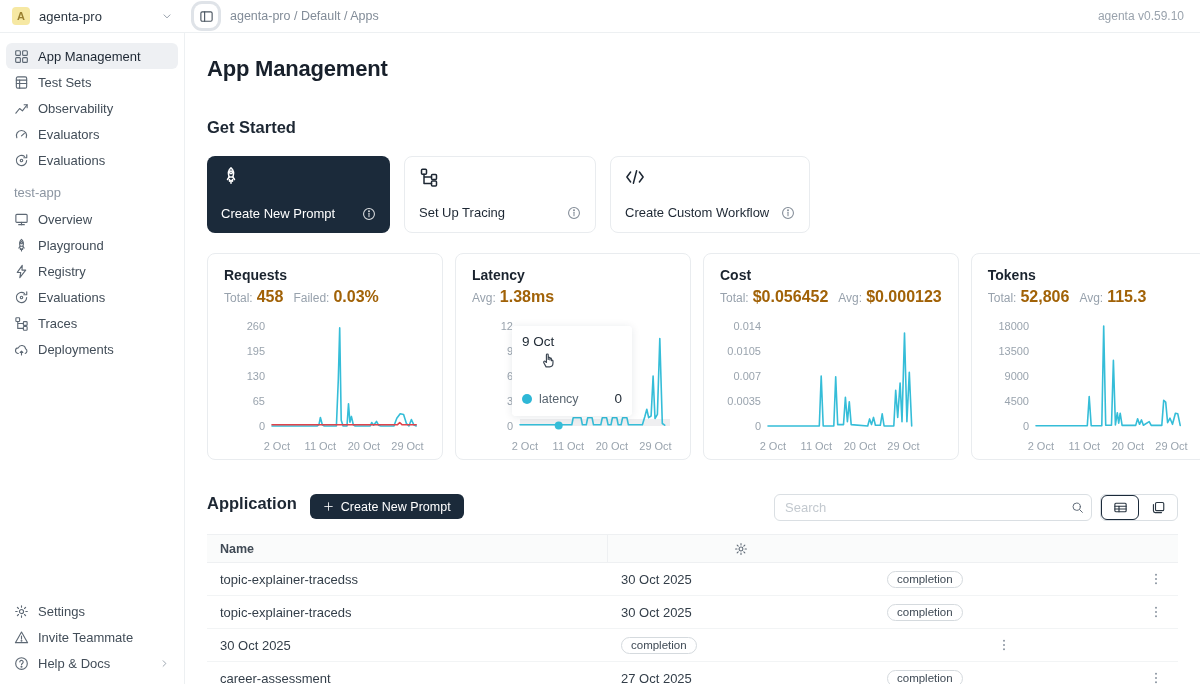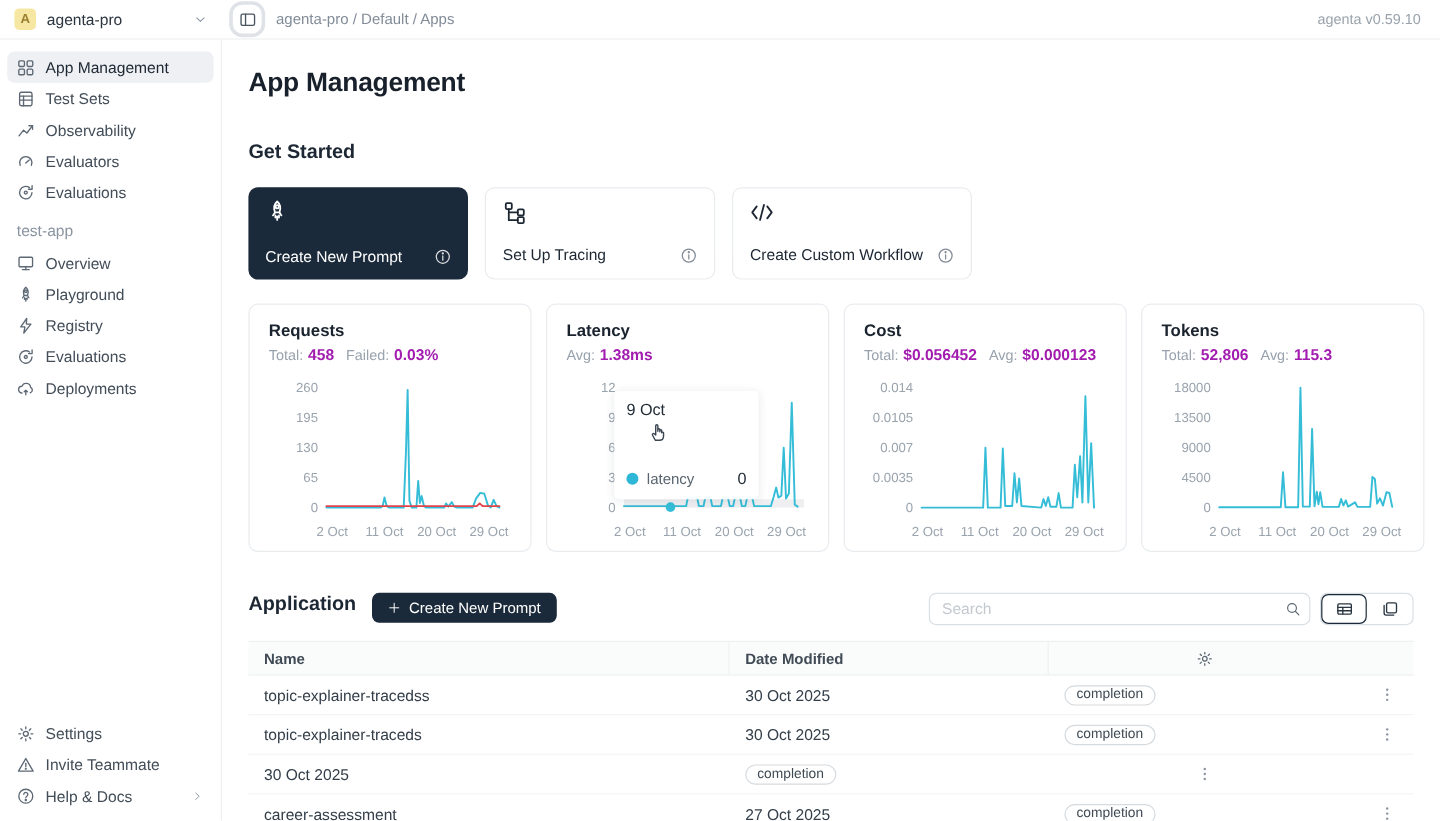--- a/index.html
+++ b/index.html
@@ -47,21 +47,21 @@
   .gs-light { background:#fff; border:1px solid #e9ecef; color:#1d2733; }
   .gs-light .info { color:#6b7683; }
   .gs-light:nth-child(2) { width:192px; }
   .gs-light:nth-child(3) { width:200px; }
 
   
   .stats-row { display:flex; gap:12px; margin-top:20px; }
   .stat-card { flex:1; height:207px; border:1px solid #e9ecef; border-radius:8px; padding:13px 16px 8px; position:relative; }
   .stat-title { font-size:14px; font-weight:700; color:#1a232e; }
   .stat-metrics { margin-top:5px; font-size:12px; color:#98a2ad; display:flex; gap:10px; }
-  .stat-metrics b { color:#a21caf; font-weight:700; margin-left:4px; font-size:13px; }
+  .stat-metrics b { color:#a16207; font-weight:700; margin-left:4px; font-size:16px; }
   .chart-svg { display:block; margin-top:8px; }
   .tick-label { font-size:11px; fill:#9aa4ae; }
 
   
   .tooltip { position:absolute; left:56px; top:72px; width:120px; height:90px; background:rgba(255,255,255,0.93); border-radius:4px; box-shadow:0 1px 8px rgba(23,35,61,0.10); padding:8px 10px; z-index:3; }
   .tooltip-title { font-size:13.5px; color:#232d38; }
   .tooltip-row { position:absolute; left:10px; right:10px; bottom:10px; display:flex; align-items:center; gap:7px; }
   .tooltip-dot { width:10px; height:10px; border-radius:50%; background:#2eb7d6; }
   .tooltip-series { font-size:12.5px; color:#58646f; }
   .tooltip-val { margin-left:auto; font-size:13.5px; color:#232d38; }
@@ -213,20 +213,31 @@
               <path d="M13.5,8 a5.5,5.5 0 1 1 -2.2,-4.4"></path>
               <polyline points="13.6,1.8 13.6,5 10.4,5"></polyline>
               <circle cx="8" cy="8" r="1.3"></circle>
             </svg>
           </span>
           <span>Evaluations</span>
         </div>
         <div class="side-item">
           <span class="icn">
             <svg viewBox="0 0 16 16">
+              <rect x="2" y="1.8" width="4" height="4" rx="0.8"></rect>
+              <rect x="10" y="6" width="4" height="4" rx="0.8"></rect>
+              <rect x="10" y="11.2" width="4" height="4" rx="0.8"></rect>
+              <path d="M4,5.8 V8 H10 M4,8 V13.2 H10"></path>
+            </svg>
+          </span>
+          <span>Traces</span>
+        </div>
+        <div class="side-item">
+          <span class="icn">
+            <svg viewBox="0 0 16 16">
               <path d="M4.6,12.3 a3,3 0 0 1 0,-6 a4,4 0 0 1 7.7,0.9 a2.7,2.7 0 0 1 -0.4,5"></path>
               <path d="M8,13.8 V9.8 M8,9.8 L6.6,11.2 M8,9.8 L9.4,11.2"></path>
             </svg>
           </span>
           <span>Deployments</span>
         </div>
       </div>
     <div class="side-bottom" id="side-bottom">
         <div class="side-item">
           <span class="icn">
@@ -467,21 +478,20 @@
                 </svg>
               </span>
           </button>
         </div>
       </div>
     </div>
 
     <div class="app-table">
       <div class="t-head" id="t-head">
           <div class="cell">Name</div>
-          <div class="cell">Date Modified</div>
           <div class="cell">
             <span class="icn">
               <svg viewBox="0 0 16 16">
                 <circle cx="8" cy="8" r="2.2"></circle>
                 <path d="M8,1.8 V3.4 M8,12.6 V14.2 M1.8,8 H3.4 M12.6,8 H14.2 M3.6,3.6 L4.8,4.8 M11.2,11.2 L12.4,12.4 M12.4,3.6 L11.2,4.8 M4.8,11.2 L3.6,12.4"></path>
               </svg>
             </span>
           </div>
         </div>
       <div id="t-body">

